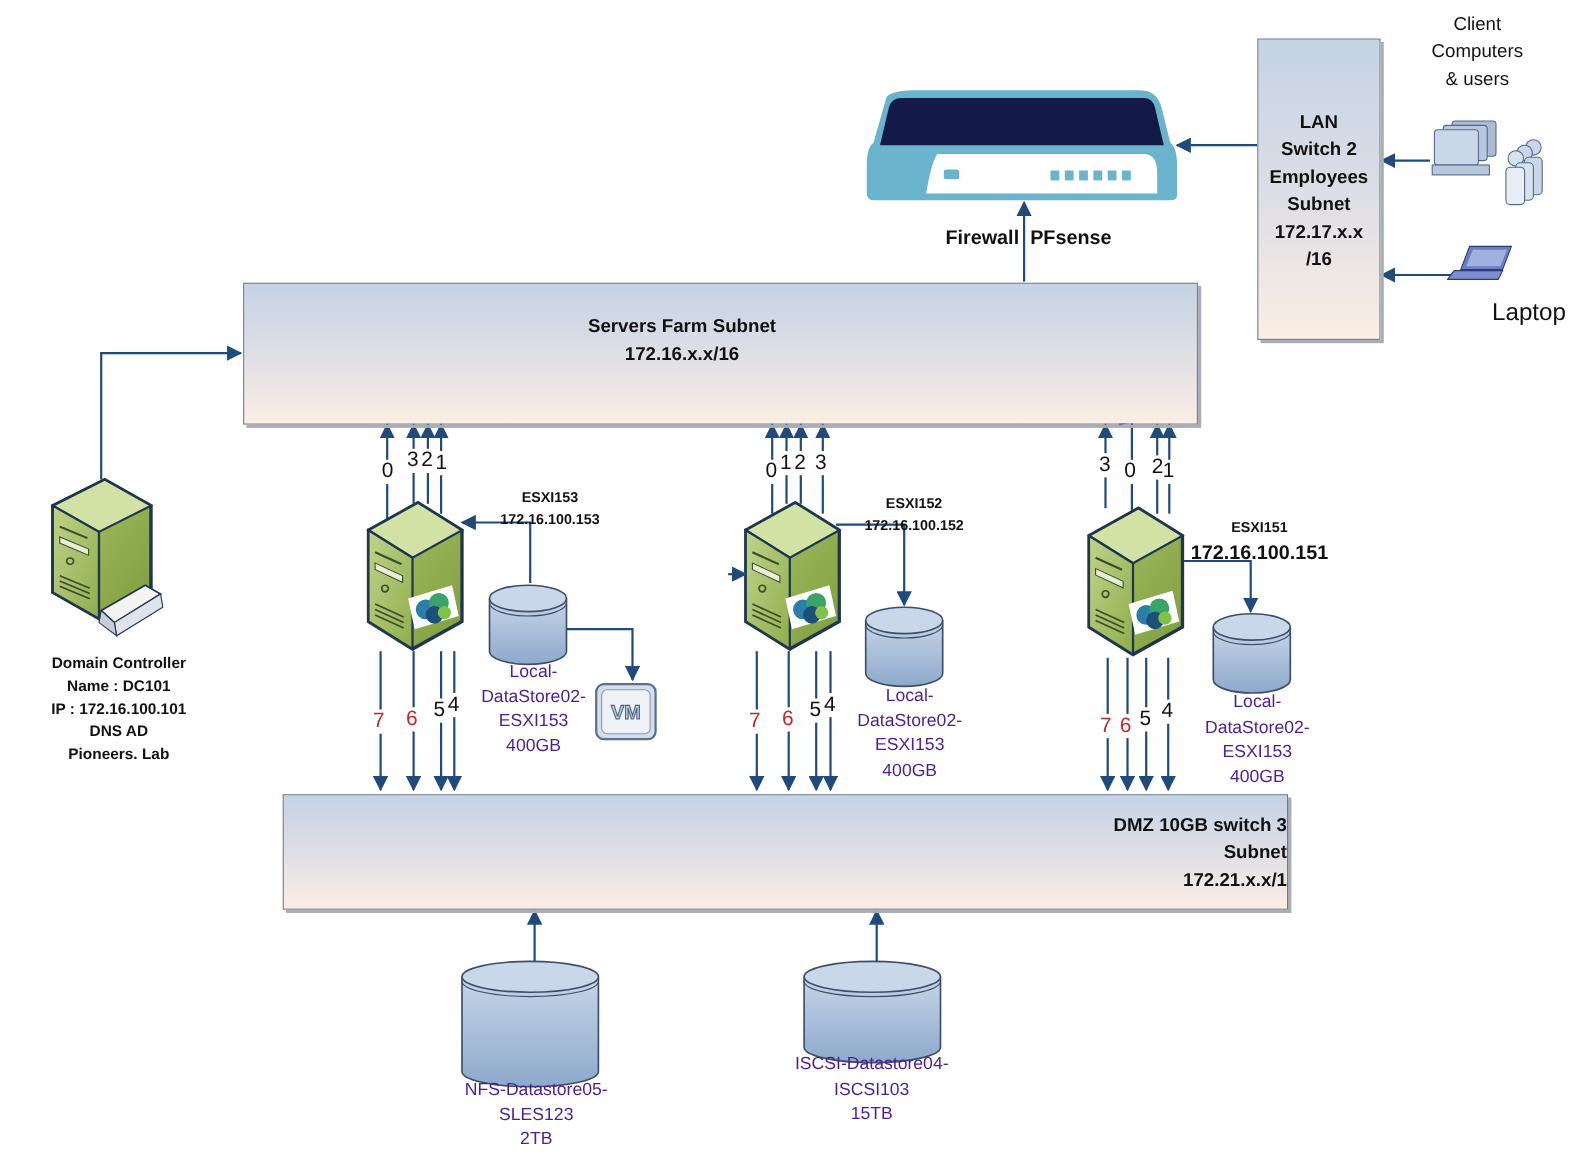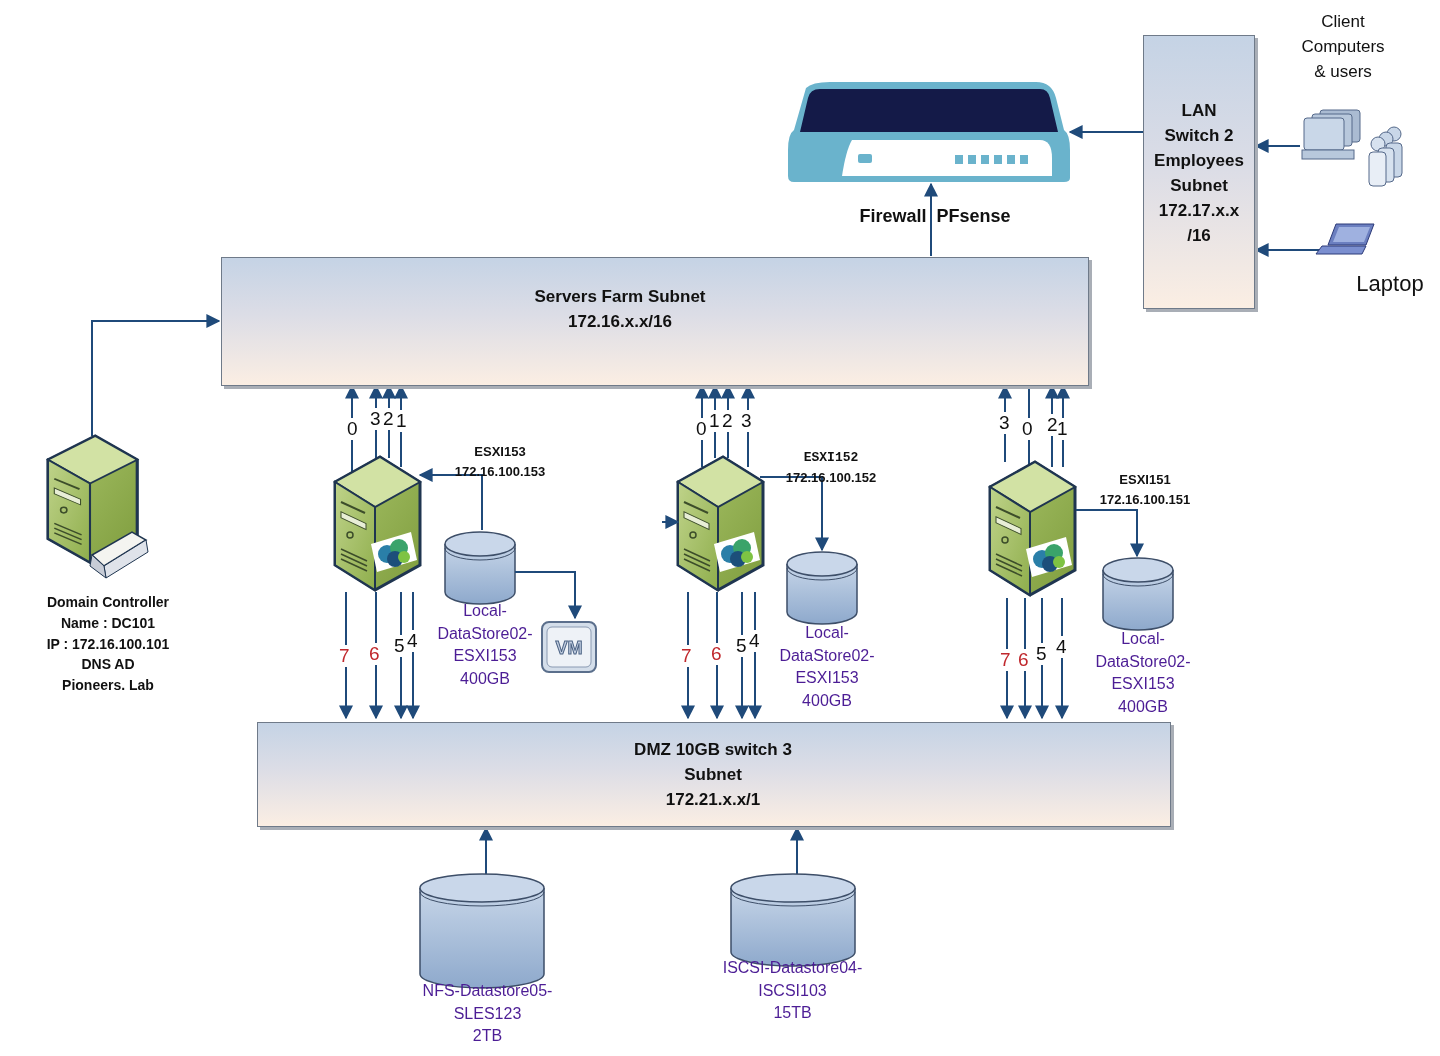--- a/index.html
+++ b/index.html
@@ -224,21 +224,21 @@
 </div>
 
 <div class="switch" style="left:221px; top:257px; width:866px; height:127px;">
   <div class="txt" style="top:26px; left:-70px;">
     <div>Servers Farm  Subnet</div>
     <div>172.16.x.x/16</div>
   </div>
 </div>
 
 <div class="switch" style="left:257px; top:722px; width:912px; height:103px;">
-  <div class="txt" style="top:14px; left:-2px;">
+  <div class="txt" style="top:14px; left:-2px;text-align:right;">
     <div>DMZ  10GB  switch  3</div>
     <div>Subnet</div>
     <div>172.21.x.x/1</div>
   </div>
 </div>
 
 <div class="lbl bold" style="left:18px; top:580px; width:180px; font-size:14px; line-height:20.8px;">
   <div>Domain Controller</div>
   <div>Name : DC101</div>
   <div>IP : 172.16.100.101</div>
@@ -264,38 +264,38 @@
       <div>400GB</div>
     </div>
     <div class="lbl black" style="left: 696px; top: 418px;;font-size:19px;line-height:22px;">0</div>
     <div class="lbl black" style="left: 709px; top: 410px;;font-size:19px;line-height:22px;">1</div>
     <div class="lbl black" style="left: 722px; top: 410px;;font-size:19px;line-height:22px;">2</div>
     <div class="lbl black" style="left: 741px; top: 410px;;font-size:19px;line-height:22px;">3</div>
     <div class="lbl " style="left: 681px; top: 645px;;font-size:19px;line-height:22px;color:#c0282d;">7</div>
     <div class="lbl " style="left: 711px; top: 643px;;font-size:19px;line-height:22px;color:#c0282d;">6</div>
     <div class="lbl black" style="left: 736px; top: 635px;;font-size:19px;line-height:22px;">5</div>
     <div class="lbl black" style="left: 749px; top: 630px;;font-size:19px;line-height:22px;">4</div>
-    <div class="lbl bold" style="left: 776px; top: 438px;;width:110px;font-size:13px;font-family:Liberation Mono, monospace;">ESXI152</div>
+    <div class="lbl bold" style="left: 776px; top: 438px;;width:110px;font-size:13px;">ESXI152</div>
     <div class="lbl bold" style="left: 766px; top: 458px;;width:130px;font-size:13px;">172.16.100.152</div>
     <div class="lbl red" style="left: 752px; top: 622px; width: 150px;">
       <div>Local-</div>
       <div>DataStore02-</div>
       <div>ESXI153</div>
       <div>400GB</div>
     </div>
     <div class="lbl black" style="left: 999px; top: 412px;;font-size:19px;line-height:22px;">3</div>
     <div class="lbl black" style="left: 1022px; top: 418px;;font-size:19px;line-height:22px;">0</div>
     <div class="lbl black" style="left: 1047px; top: 414px;;font-size:19px;line-height:22px;">2</div>
     <div class="lbl black" style="left: 1057px; top: 418px;;font-size:19px;line-height:22px;">1</div>
     <div class="lbl " style="left: 1000px; top: 649px;;font-size:19px;line-height:22px;color:#c0282d;">7</div>
     <div class="lbl " style="left: 1018px; top: 649px;;font-size:19px;line-height:22px;color:#c0282d;">6</div>
     <div class="lbl black" style="left: 1036px; top: 643px;;font-size:19px;line-height:22px;">5</div>
     <div class="lbl black" style="left: 1056px; top: 636px;;font-size:19px;line-height:22px;">4</div>
     <div class="lbl bold" style="left: 1090px; top: 460px;;width:110px;font-size:13px;">ESXI151</div>
-    <div class="lbl bold" style="left: 1080px; top: 480px;;width:130px;font-size:13px;">172.16.100.151</div>
+    <div class="lbl bold" style="left: 1080px; top: 480px;;width:130px;font-size:18px;">172.16.100.151</div>
     <div class="lbl red" style="left: 1068px; top: 628px; width: 150px;">
       <div>Local-</div>
       <div>DataStore02-</div>
       <div>ESXI153</div>
       <div>400GB</div>
     </div>
   </div>
 <div id="storage-labels">
     <div class="lbl red" style="left: 410px; top: 980px; width: 155px;">
       <div>NFS-Datastore05-</div>

